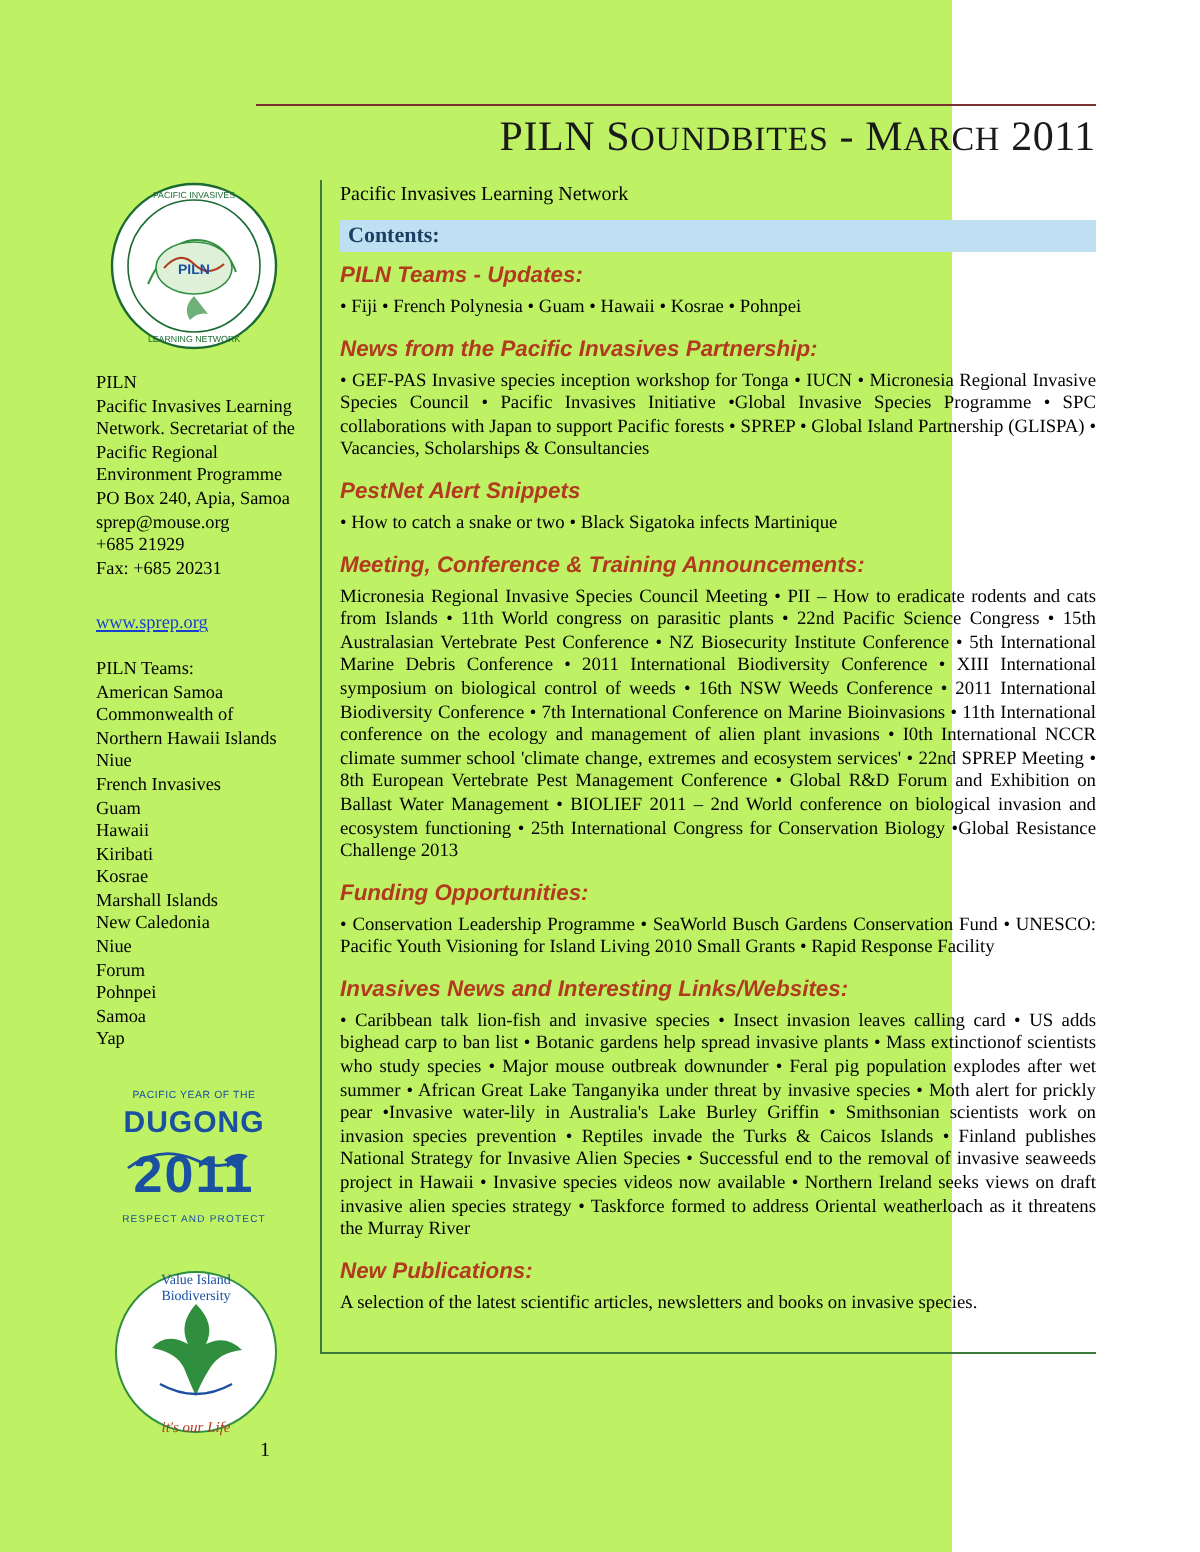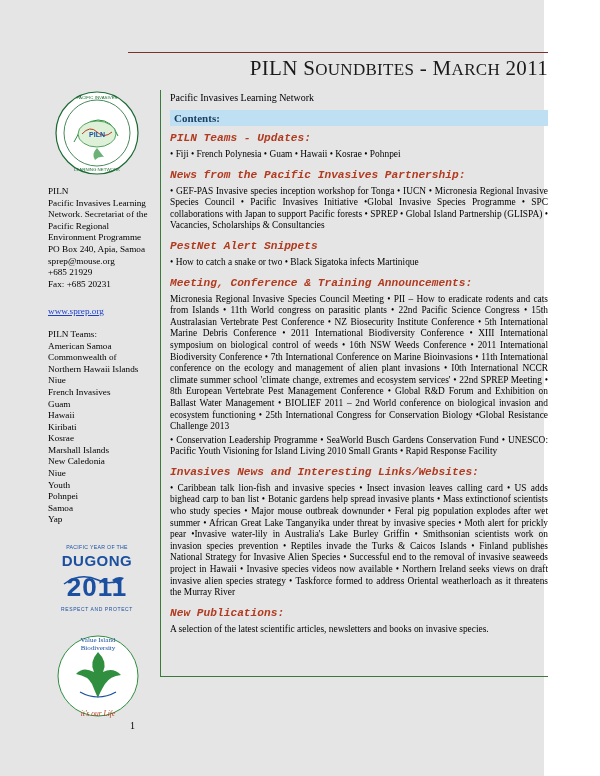--- a/index.html
+++ b/index.html
@@ -10,23 +10,23 @@
   body {
     width: 600px;
     height: 776px;
     font-family: "Liberation Serif", serif;
     color: #000000;
     position: relative;
     overflow: hidden;
   }
   .page {
     position: relative;
-    width: 544px;
+    width: 476px;
     height: 776px;
-    background: #e5e5e5;
+    background: #bef264;
   }
 
   
   .header-rule {
     position: absolute;
     left: 128px;
     top: 52px;
     width: 420px;
     height: 1px;
     background: #7b2f2f;
@@ -108,21 +108,21 @@
   .contents-bar {
     background: #bfe0f2;
     font-family: "Liberation Serif", serif;
     font-weight: bold;
     font-size: 11px;
     color: #1b3f63;
     padding: 2px 4px;
     margin-bottom: 6px;
   }
   h2.sec {
-    font-family: Liberation Mono, monospace;
+    font-family: Liberation Sans, sans-serif;
     font-size: 11.2px;
     font-weight: bold;
     font-style: italic;
     color: #b23a1f;
     margin: 8px 0 4px 0;
     line-height: 13px;
   }
   h2.sec.first { margin-top: 2px; }
   p.body {
     font-size: 9.4px;
@@ -219,21 +219,21 @@
       <div>Northern Hawaii Islands</div>
       <div>Niue</div>
       <div>French Invasives</div>
       <div>Guam</div>
       <div>Hawaii</div>
       <div>Kiribati</div>
       <div>Kosrae</div>
       <div>Marshall Islands</div>
       <div>New Caledonia</div>
       <div>Niue</div>
-      <div>Youth</div>
+      <div>Forum</div>
       <div>Pohnpei</div>
       <div>Samoa</div>
       <div>Yap</div>
     </div>
 
     <div class="dugong-badge">
       <svg width="94" height="78" viewBox="0 0 94 78">
         <text x="47" y="9" font-family="Liberation Sans, sans-serif" font-size="5.2" fill="#1b4fa0" text-anchor="middle" letter-spacing="0.3">PACIFIC YEAR OF THE</text>
         <text x="47" y="26" font-family="Liberation Sans, sans-serif" font-size="15" font-weight="bold" fill="#1b4fa0" text-anchor="middle" letter-spacing="0.5">DUGONG</text>
         <text x="47" y="56" font-family="Liberation Sans, sans-serif" font-size="26" font-weight="bold" fill="#1b4fa0" text-anchor="middle" letter-spacing="1">2011</text>
@@ -267,20 +267,21 @@
 
     <h2 class="sec">News from the Pacific Invasives Partnership:</h2>
     <p class="body">• GEF-PAS Invasive species inception workshop for Tonga • IUCN • Micronesia Regional Invasive Species Council • Pacific Invasives Initiative •Global Invasive Species Programme • SPC collaborations with Japan to support Pacific forests • SPREP • Global Island Partnership (GLISPA) • Vacancies, Scholarships &amp; Consultancies</p>
 
     <h2 class="sec">PestNet Alert Snippets</h2>
     <p class="body">• How to catch a snake or two • Black Sigatoka infects Martinique</p>
 
     <h2 class="sec">Meeting, Conference &amp; Training Announcements:</h2>
     <p class="body">Micronesia Regional Invasive Species Council Meeting • PII – How to eradicate rodents and cats from Islands • 11th World congress on parasitic plants • 22nd Pacific Science Congress • 15th Australasian Vertebrate Pest Conference • NZ Biosecurity Institute Conference • 5th International Marine Debris Conference • 2011 International Biodiversity Conference • XIII International symposium on biological control of weeds • 16th NSW Weeds Conference • 2011 International Biodiversity Conference • 7th International Conference on Marine Bioinvasions • 11th International conference on the ecology and management of alien plant invasions • I0th International NCCR climate summer school 'climate change, extremes and ecosystem services' • 22nd SPREP Meeting • 8th European Vertebrate Pest Management Conference • Global R&amp;D Forum and Exhibition on Ballast Water Management • BIOLIEF 2011 – 2nd World conference on biological invasion and ecosystem functioning • 25th International Congress for Conservation Biology •Global Resistance Challenge 2013</p>
 
+    <h2 class="sec">Funding Opportunities:</h2>
     <p class="body">• Conservation Leadership Programme • SeaWorld Busch Gardens Conservation Fund • UNESCO: Pacific Youth Visioning for Island Living 2010 Small Grants • Rapid Response Facility</p>
 
     <h2 class="sec">Invasives News and Interesting Links/Websites:</h2>
     <p class="body">• Caribbean talk lion-fish and invasive species • Insect invasion leaves calling card • US adds bighead carp to ban list • Botanic gardens help spread invasive plants • Mass extinctionof scientists who study species • Major mouse outbreak downunder • Feral pig population explodes after wet summer • African Great Lake Tanganyika under threat by invasive species • Moth alert for prickly pear •Invasive water-lily in Australia's Lake Burley Griffin • Smithsonian scientists work on invasion species prevention • Reptiles invade the Turks &amp; Caicos Islands • Finland publishes National Strategy for Invasive Alien Species • Successful end to the removal of invasive seaweeds project in Hawaii • Invasive species videos now available • Northern Ireland seeks views on draft invasive alien species strategy • Taskforce formed to address Oriental weatherloach as it threatens the Murray River</p>
 
     <h2 class="sec">New Publications:</h2>
     <p class="body">A selection of the latest scientific articles, newsletters and books on invasive species.</p>
 
 
   </div>

